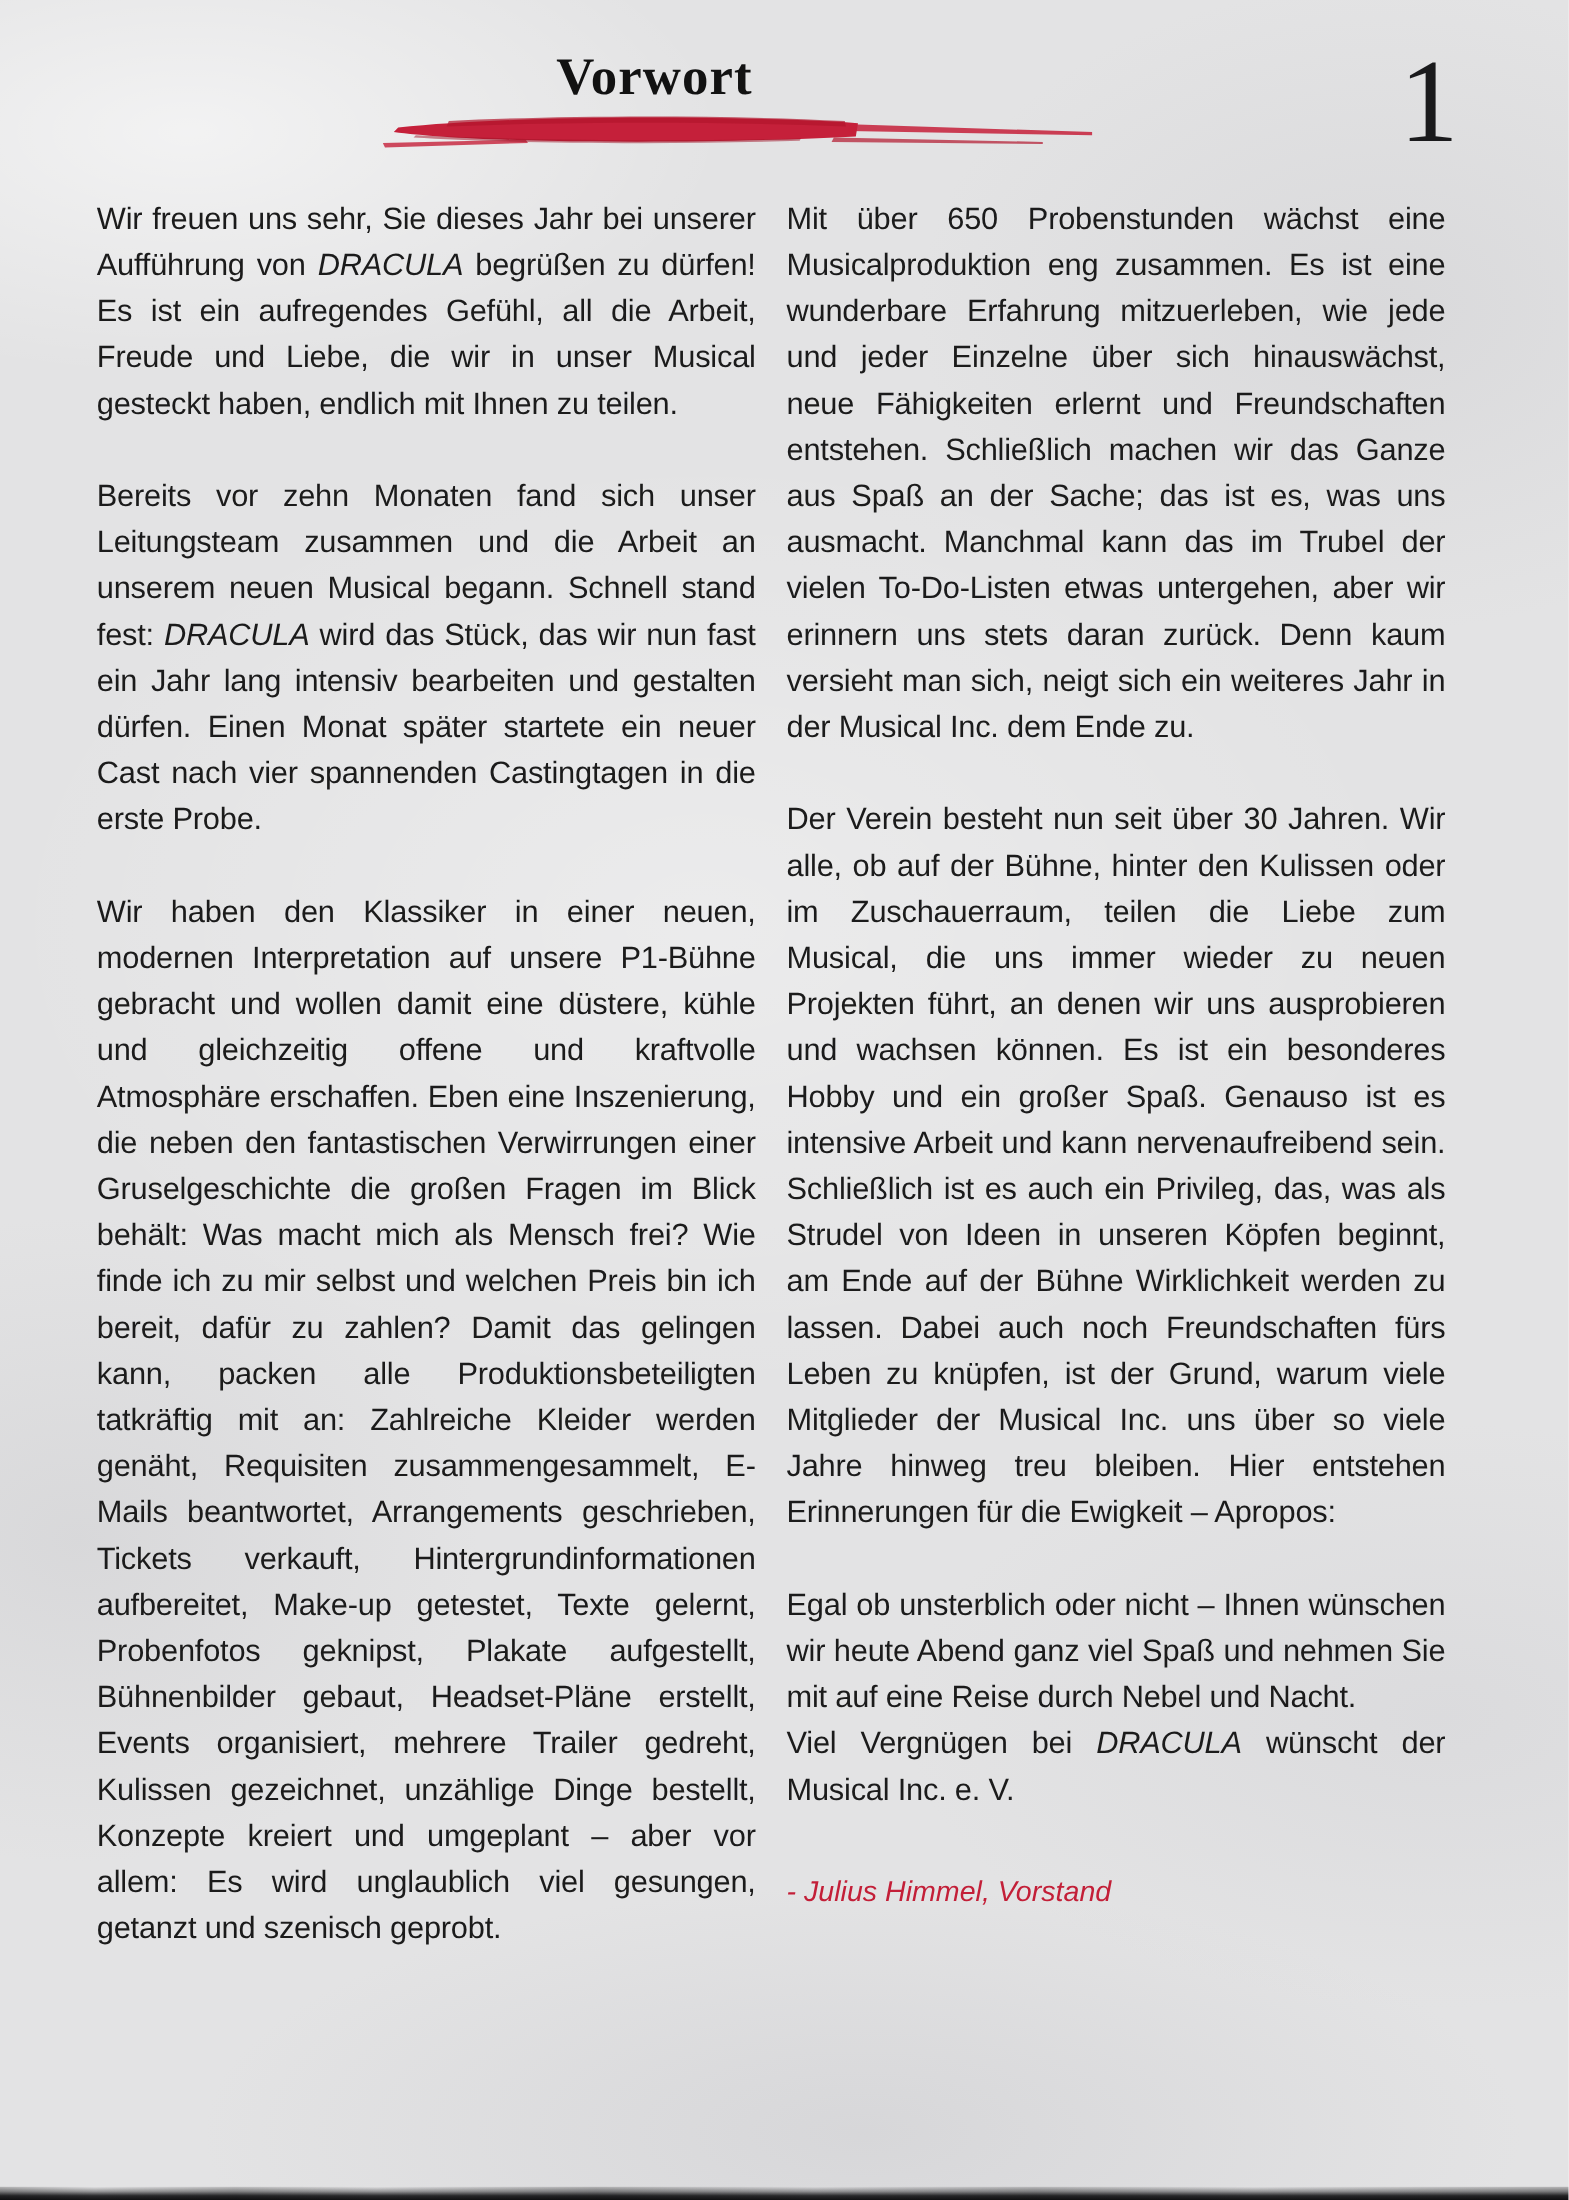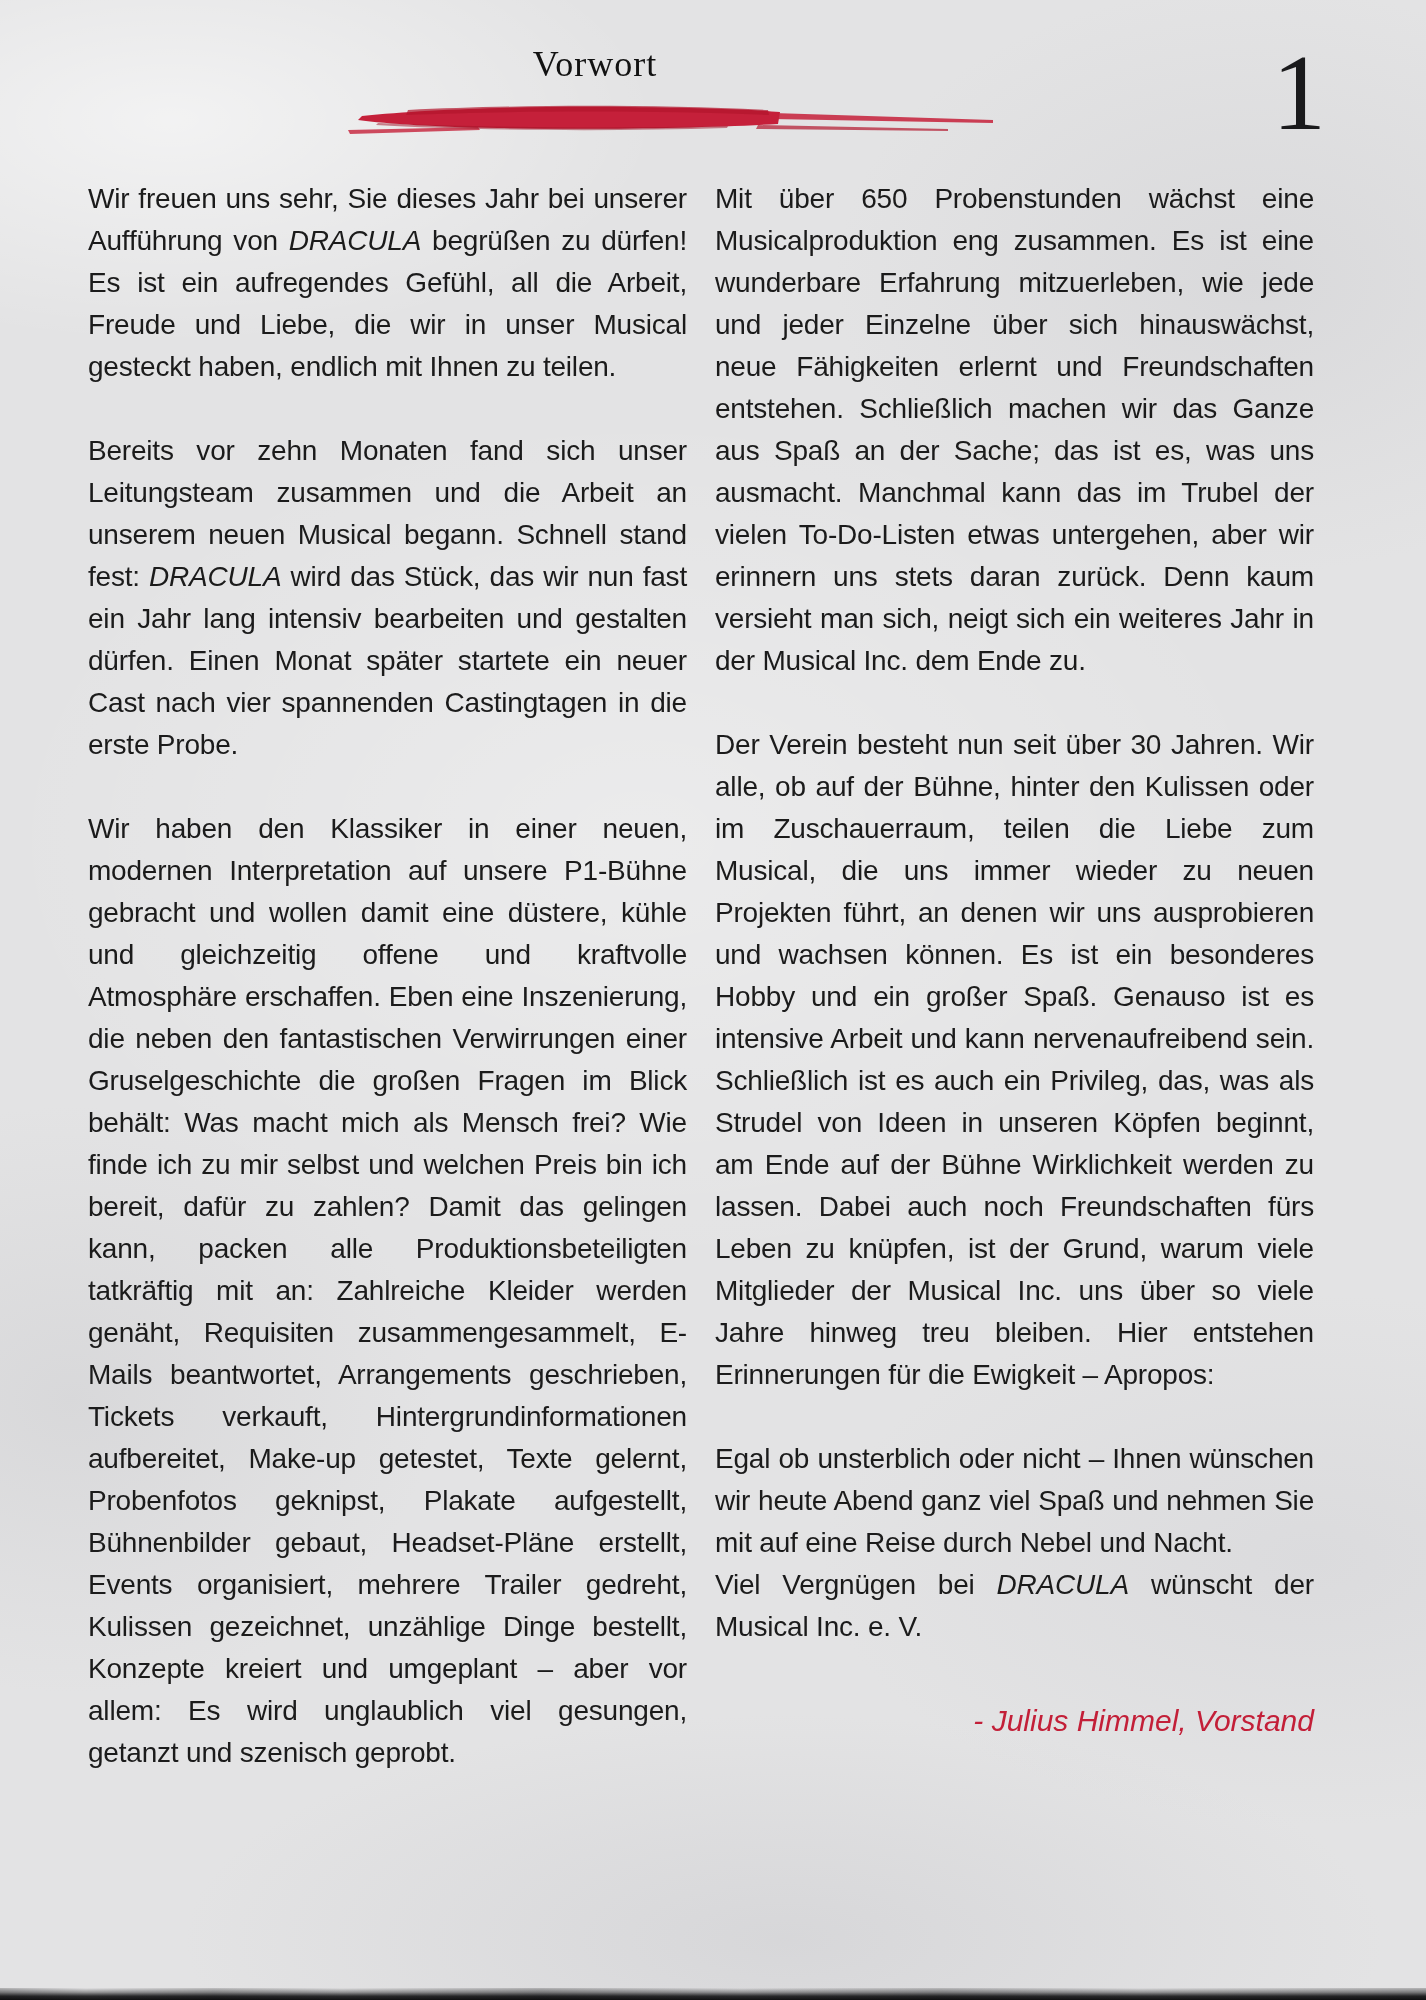--- a/index.html
+++ b/index.html
@@ -19,22 +19,22 @@
       radial-gradient(ellipse 520px 420px at 5% 70%, rgba(200,200,203,0.40), rgba(200,200,203,0) 70%),
       radial-gradient(ellipse 700px 380px at 92% 78%, rgba(206,206,210,0.38), rgba(206,206,210,0) 70%),
       radial-gradient(ellipse 800px 300px at 55% 97%, rgba(198,198,202,0.42), rgba(198,198,202,0) 75%);
     overflow: hidden;
   }
   .header { position: absolute; top: 0; left: 0; width: 1190px; text-align: center; }
   .title {
     display: inline-block;
     margin-top: 46px;
     font-family: "Liberation Serif", serif;
-    font-weight: 400;
-    font-size: 36px;
+    font-weight: 700;
+    font-size: 48px;
     letter-spacing: 1px;
     color: #121212;
     line-height: 1;
   }
   .brush-underline {
     position: absolute;
     left: 348px; top: 103px;
     width: 645px; height: 34px;
   }
   .page-number {
@@ -58,22 +58,21 @@
     font-size: 28px;
     line-height: 42px;
     text-align: justify;
     color: var(--text-color, #1b1b1b);
     letter-spacing: -0.2px;
   }
   .para + .para { margin-top: 42px; }
   .para em { font-style: italic; }
   .signature {
     margin-top: 56px;
-    text-align: right;
-    font-size: 30px;
+    font-size: 26px;
     font-style: italic;
     color: var(--accent-color, #c31f38);
   }
   .bottom-edge {
     position: absolute;
     left: 0; right: 0; bottom: 0;
     height: 12px;
     background:
       linear-gradient(90deg, rgba(0,0,0,0.20) 0%, rgba(0,0,0,0) 6%, rgba(0,0,0,0.15) 15%, rgba(0,0,0,0) 24%, rgba(0,0,0,0.18) 38%, rgba(0,0,0,0) 52%, rgba(0,0,0,0.15) 66%, rgba(0,0,0,0) 80%, rgba(0,0,0,0.2) 100%),
       linear-gradient(to bottom, rgba(30,30,32,0) 0%, rgba(55,55,58,0.45) 35%, #29292b 68%, #111113 100%);

